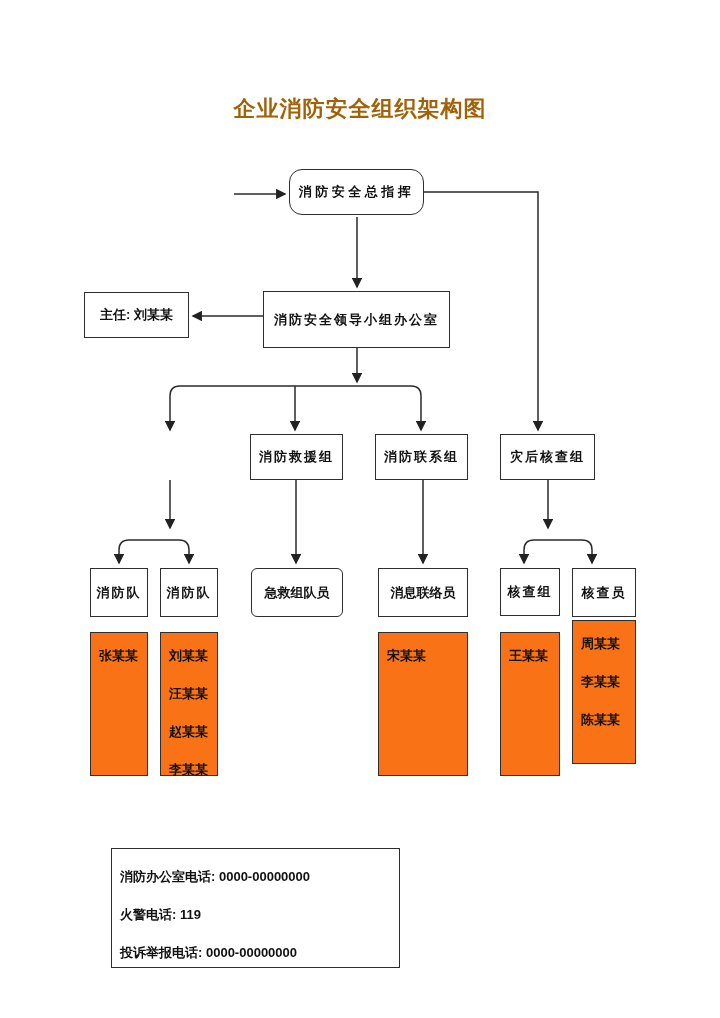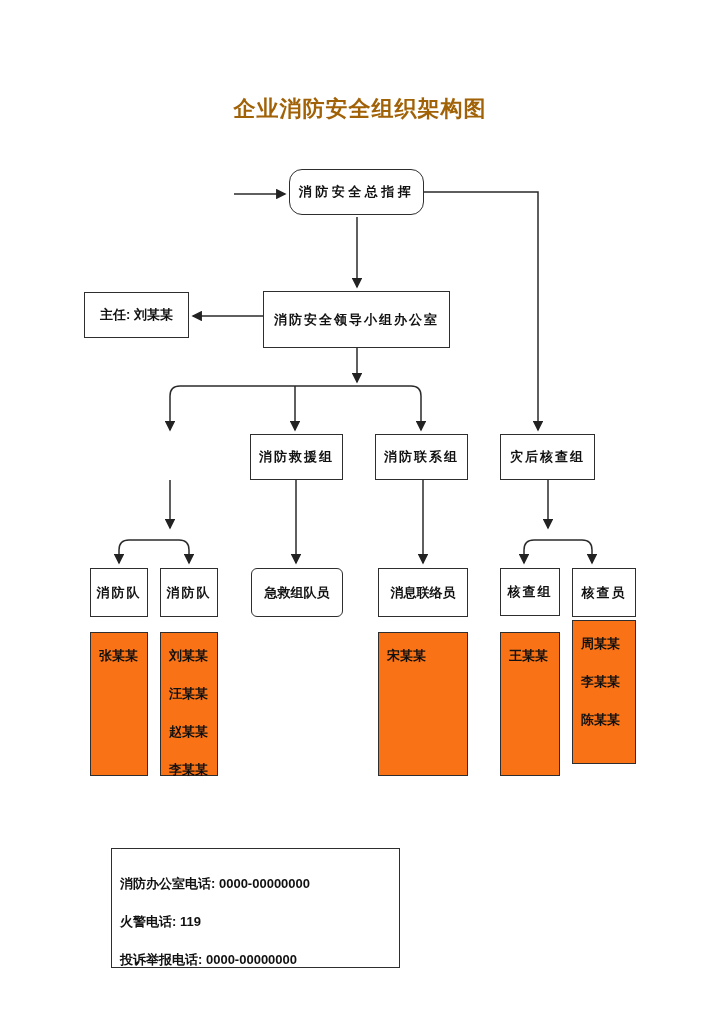--- a/index.html
+++ b/index.html
@@ -9,21 +9,21 @@
          font-size:22px;font-weight:bold;color:#a16207;letter-spacing:1px;}
   .node{position:absolute;box-sizing:border-box;border:1.5px solid #2e2e2e;background:#fff;
         display:flex;align-items:center;justify-content:center;
         font-size:13px;font-weight:bold;color:#111;white-space:nowrap;}
   .ls2{letter-spacing:2px;}
   .ls3{letter-spacing:3.5px;}
   .members{position:absolute;box-sizing:border-box;border:1.5px solid #2e2e2e;background:#f97316;
            padding:4px 0 0 8px;font-size:13px;font-weight:bold;color:#111;}
   .members .m{height:38px;line-height:38px;white-space:nowrap;}
   .contact{position:absolute;left:111px;top:848px;width:289px;height:120px;box-sizing:border-box;
-           border:1.5px solid #2e2e2e;background:#fff;padding:16px 0 0 8px;
+           border:1.5px solid #2e2e2e;background:#fff;padding:9px 0 0 8px;
            font-size:13px;font-weight:bold;color:#111;}
   .contact .c{height:38px;line-height:38px;white-space:nowrap;}
   svg.wires{position:absolute;left:0;top:0;pointer-events:none;}
 </style>
 </head>
 <body>
 
 <div class="page">
 
   <div class="title">企业消防安全组织架构图</div>

